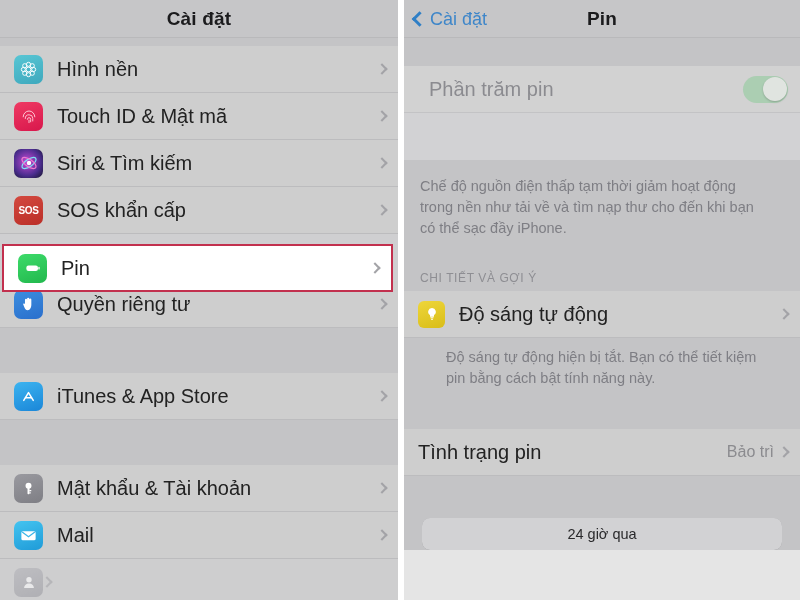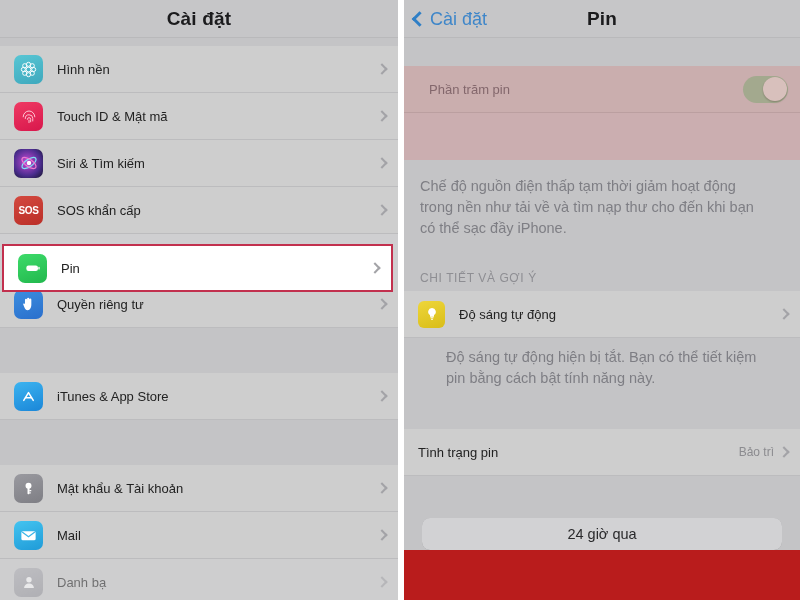--- a/index.html
+++ b/index.html
@@ -5,21 +5,21 @@
   * { box-sizing: border-box; margin: 0; padding: 0; }
   html, body {
     width: 800px; height: 600px;
     font-family: "Liberation Sans", "DejaVu Sans", sans-serif;
     background: #c9c9cb;
     overflow: hidden;
   }
   .screens { display: flex; width: 800px; height: 600px; }
 
   
-  .panel { position: relative; height: 600px; overflow: hidden; background: #b91c1c; }
+  .panel { position: relative; height: 600px; overflow: hidden; background: #e5e5e5; }
   .panel-left  { width: 398px; }
   .panel-gap   { width: 6px; background: #ffffff; height: 600px; }
   .panel-right { width: 396px; }
 
   .navbar {
     height: 38px; background: #c6c6c8;
     display: flex; align-items: center; justify-content: center;
     position: relative; border-bottom: 1px solid #b9b9bb;
   }
   .nav-title { font-size: 19px; font-weight: bold; color: #1b1b1d; letter-spacing: .2px; }
@@ -35,22 +35,22 @@
   .group { background: #cfcfd1; }
   .spacer { background: #c4c4c6; }
 
   .row {
     display: flex; align-items: center;
     height: 47px; padding: 0 12px 0 14px;
     background: #cecece;
     border-bottom: 1px solid #bcbcbe;
     position: relative;
   }
-  .row-label { font-size: 13px; color: #222; flex: 1; margin-left: 14px; }
-  .row-value { font-size: 12px; color: #8b8b8f; margin-right: 6px; }
+  .row-label { font-size: 20px; color: #222; flex: 1; margin-left: 14px; }
+  .row-value { font-size: 16px; color: #8b8b8f; margin-right: 6px; }
   .chev {
     width: 8px; height: 8px;
     border-top: 2px solid #a3a3a7; border-right: 2px solid #a3a3a7;
     transform: rotate(45deg);
   }
 
   
   .ico { width: 29px; height: 29px; border-radius: 7px; flex: none;
          display: flex; align-items: center; justify-content: center; }
   .ico svg { display: block; }
@@ -227,21 +227,20 @@
         <span class="chev"></span>
       </div>
 
       <div class="row" style="opacity:.55">
         <span class="ico" style="background:linear-gradient(160deg,#b0b0b6,#97979d)">
           <svg width="18" height="18" viewBox="0 0 24 24" fill="#fff">
             <circle cx="12" cy="9" r="3.6"></circle>
               <path d="M5.5 20c0-3.6 2.9-6 6.5-6s6.5 2.4 6.5 6z"></path>
           </svg>
         </span>
-        <span class="row-label">Danh bạ</span>
         <span class="chev"></span>
       </div>
     </div>
   </div>
 
   <div class="panel-gap"></div>
 
   <div class="panel panel-right">
 
     <div class="navbar">

